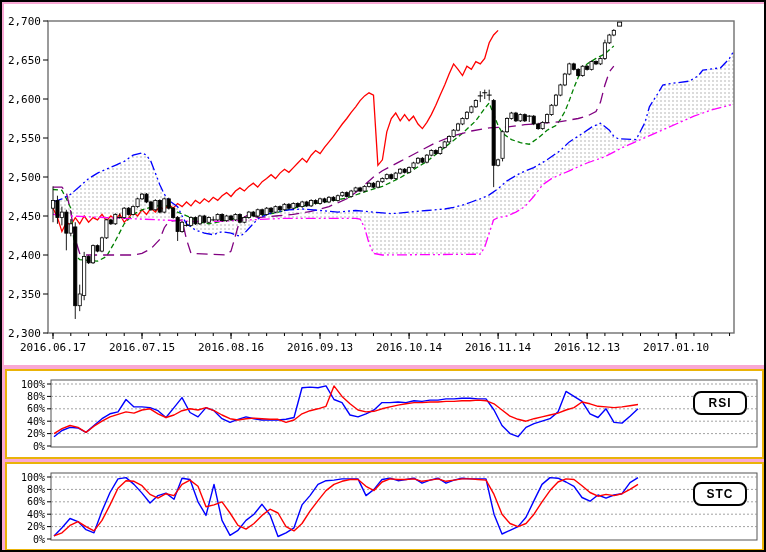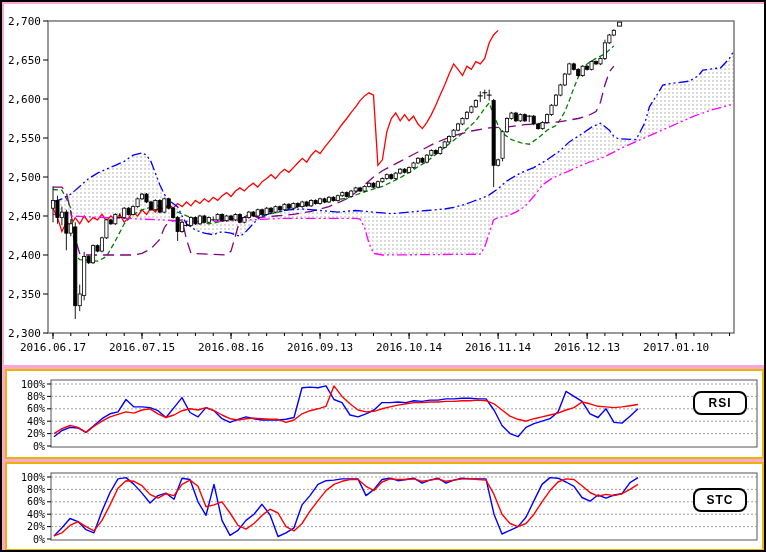--- a/index.html
+++ b/index.html
@@ -6,21 +6,21 @@
   #screen{position:relative;width:766px;height:552px;background:#f9a8d4;border:2px solid #000;box-sizing:border-box;overflow:hidden;
           font-family:"DejaVu Sans Mono", monospace;}
   .panel{position:absolute;background:#fff;border:2px solid #eab308;box-sizing:border-box;}
   #panel-main{left:2px;top:2px;width:760px;height:361px;border:none;}
   #panel-rsi{left:3px;top:367px;width:759px;height:90px;}
   #panel-stc{left:3px;top:460px;width:759px;height:89px;}
   svg{display:block;}
   .ind-label-box{position:absolute;left:686px;top:20px;width:50px;height:20px;border:2px solid #000;border-radius:8px;
        background:#fff;display:flex;align-items:center;justify-content:center;
        font-family:"Liberation Sans", sans-serif;font-size:12px;font-weight:bold;color:#000;letter-spacing:1px;}
-  #panel-stc .ind-label-box{top:24px;}
+  #panel-stc .ind-label-box{top:18px;}
   text{font-family:"DejaVu Sans Mono", monospace;fill:#000;}
 </style>
 </head>
 <body>
 
 <div id="screen">
   <div id="panel-main" class="panel">
     <svg id="svg-main" width="758" height="359">
         <defs>
           <pattern id="dots" width="4" height="4" patternUnits="userSpaceOnUse">

